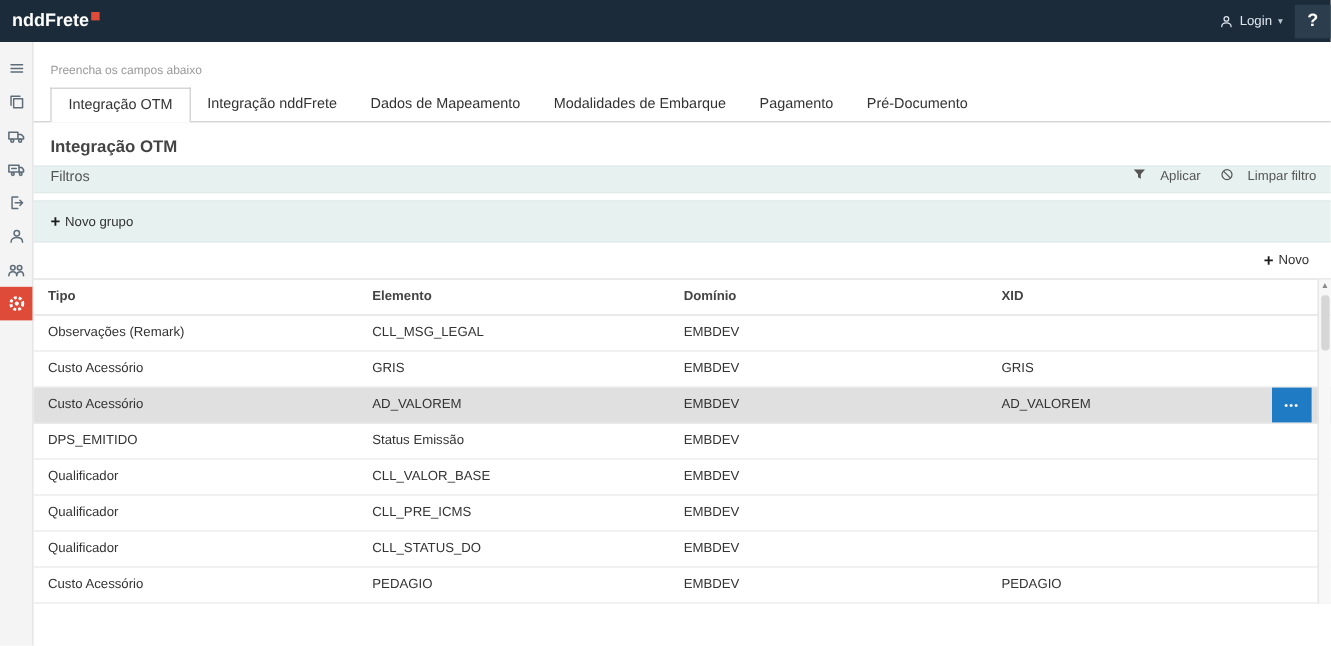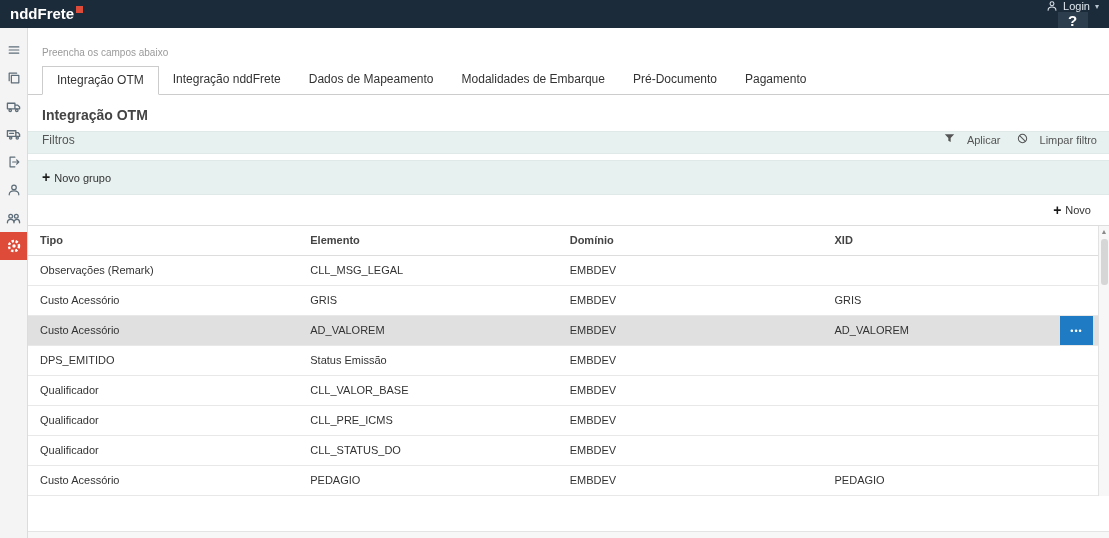--- a/index.html
+++ b/index.html
@@ -1,23 +1,23 @@
 <!DOCTYPE html>
 <html style="--topbar-bg: #1c2b39; --accent-red: #de4b39; --filter-bg: #e7f1f0; --selected-row-bg: #e0e0e0; --action-blue: #1e7bc4;"><head>
 <meta charset="utf-8">
 <style>
   * { box-sizing: border-box; margin: 0; padding: 0; }
   html,body { width:1109px; height:538px; overflow:hidden; }
   body { font-family:"Liberation Sans","DejaVu Sans",sans-serif; background:#fff; color:#333; }
 
   
-  .topbar { height:28px; background:var(--topbar-bg,#1c2b39); display:flex; align-items:center; justify-content:space-between; padding-left:10px; }
+  .topbar { height:35px; background:var(--topbar-bg,#1c2b39); display:flex; align-items:center; justify-content:space-between; padding-left:10px; }
   .brand { display:flex; align-items:flex-start; gap:2px; color:#fff; font-size:15px; font-weight:700; line-height:18px; }
   .brand-sq { width:7px; height:7px; background:var(--accent-red,#de4b39); display:inline-block; margin-top:1px; }
-  .topbar-right { display:flex; align-items:center; height:100%;flex-direction:column; }
+  .topbar-right { display:flex; align-items:center; height:100%; }
   .login { display:flex; align-items:center; gap:5px; color:#dde6ee; font-size:11px; padding:0 10px; height:100%; cursor:pointer; }
   .login svg { display:block; }
   .chev { font-size:8px; color:#b9c6d2; }
   .help { width:30px; height:28px; background:#2c3e4d; color:#fff; font-size:15px; font-weight:700; display:flex; align-items:center; justify-content:center; cursor:pointer; }
 
   
   .shell { display:flex; height:510px; }
   .sidebar { width:28px; background:#f4f4f4; border-right:1px solid #dcdcdc; display:flex; flex-direction:column; padding-top:8px; }
   .side-item { width:27px; height:28px; display:flex; align-items:center; justify-content:center; cursor:pointer; }
   .side-item svg { display:block; }
@@ -162,22 +162,22 @@
 
     <div class="page-head">
       <div class="page-sub">Preencha os campos abaixo</div>
     </div>
 
     <div class="tabs">
       <div class="tab active">Integração OTM</div>
       <div class="tab">Integração nddFrete</div>
       <div class="tab">Dados de Mapeamento</div>
       <div class="tab">Modalidades de Embarque</div>
+      <div class="tab">Pagamento</div>
       <div class="tab">Pré-Documento</div>
-      <div class="tab">Pagamento</div>
     </div>
 
     <div class="section-title">Integração OTM</div>
 
     <div class="filters-bar">
       <span class="filters-label">Filtros</span>
       <div class="filters-actions">
         <span class="faction">
           <span><svg width="11" height="11" viewBox="0 0 14 14">
                 <path d="M1 1.5h12L8.5 6.5v5l-3-1.6V6.5z" fill="#555"></path>

